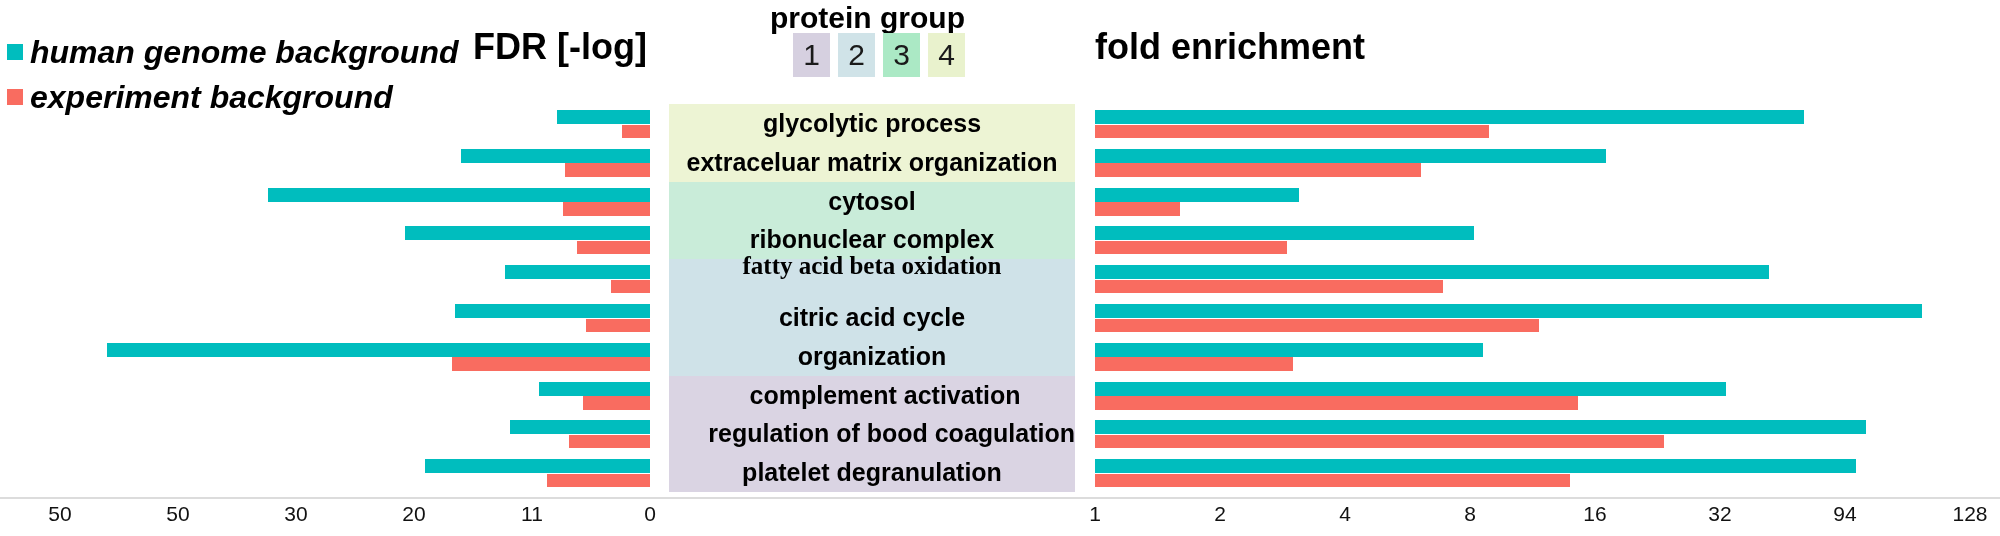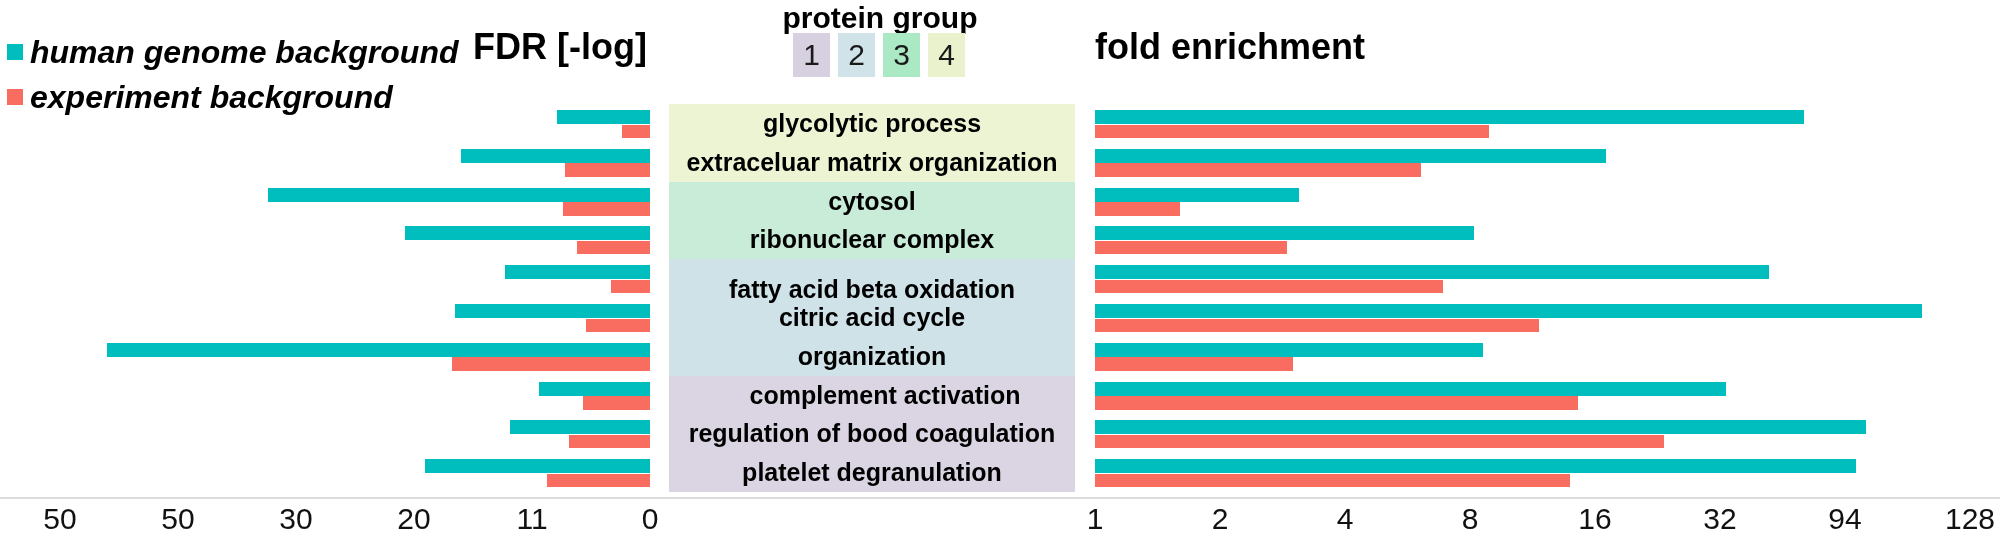--- a/index.html
+++ b/index.html
@@ -7,28 +7,28 @@
     position:relative;width:2000px;height:536px;background:#ffffff;
     font-family:"Liberation Sans",sans-serif;color:#000;overflow:hidden;
   }
   .legend{position:absolute;left:7px;top:38px;}
   .legend-item{display:flex;align-items:center;gap:7px;height:28px;margin-bottom:17px;}
   .swatch{width:16px;height:16px;flex:0 0 16px;}
   .legend-label{font-size:32px;font-weight:700;white-space:nowrap;line-height:26px;font-style:italic;}
   .title{position:absolute;font-size:36px;font-weight:700;white-space:nowrap;}
   .title-left{left:445px;top:26px;width:230px;text-align:center;}
   .title-right{left:1095px;top:26px;}
-  .pg-title{position:absolute;left:770px;top:1px;width:220px;text-align:center;font-size:30px;font-weight:700;}
+  .pg-title{position:absolute;left:770px;top:1px;width:220px;font-size:30px;font-weight:700;}
   .pg-boxes{position:absolute;left:793px;top:33px;display:flex;gap:8px;}
   .pg-box{width:37px;height:44px;display:flex;align-items:center;justify-content:center;font-size:30px;color:#1a1a1a;}
   .band-section{position:absolute;left:669px;width:406px;}
   .category-label{position:absolute;left:669px;width:406px;text-align:center;font-size:25px;font-weight:700;white-space:nowrap;line-height:38px;}
   .bar{position:absolute;height:14px;}
   .axis-line{position:absolute;left:0;top:497px;width:2000px;height:2px;background:#dcdcdc;}
-  .tick{position:absolute;top:502px;transform:translateX(-50%);font-size:30px;color:#111;}
+  .tick{position:absolute;top:502px;transform:translateX(-50%);font-size:21px;color:#111;}
 </style>
 </head>
 <body>
 
 <div class="canvas">
 
   <div class="legend">
     <div class="legend-item">
       <span class="swatch" id="sw-human" style="background: rgb(0, 189, 190);"></span>
       <span class="legend-label">human genome background</span>
@@ -55,25 +55,25 @@
       <div class="band-section" style="top: 104px; height: 77.6px; background: rgb(237, 244, 212);"></div>
       <div class="band-section" style="top: 181.6px; height: 77.6px; background: rgb(201, 236, 217);"></div>
       <div class="band-section" style="top: 259.2px; height: 116.4px; background: rgb(207, 226, 232);"></div>
       <div class="band-section" style="top: 375.6px; height: 116.4px; background: rgb(218, 212, 227);"></div>
     </div>
   <div id="labels">
       <div class="category-label" style="top: 104px; height: 38.8px; line-height: 38.8px;">glycolytic process</div>
       <div class="category-label" style="top: 142.8px; height: 38.8px; line-height: 38.8px;">extraceluar matrix organization</div>
       <div class="category-label" style="top: 181.6px; height: 38.8px; line-height: 38.8px;">cytosol</div>
       <div class="category-label" style="top: 220.4px; height: 38.8px; line-height: 38.8px;">ribonuclear complex</div>
-      <div class="category-label" style="top: 270px; height: 38.8px; line-height: 38.8px;">fatty acid beta oxidation</div>
+      <div class="category-label" style="top: 247px; height: 38.8px; line-height: 38.8px; font-family: Liberation Serif, serif;">fatty acid beta oxidation</div>
       <div class="category-label" style="top: 298px; height: 38.8px; line-height: 38.8px;">citric acid cycle</div>
       <div class="category-label" style="top: 336.8px; height: 38.8px; line-height: 38.8px;">organization</div>
       <div class="category-label" style="top: 375.6px; height: 38.8px; line-height: 38.8px; padding-left: 13px;">complement activation</div>
-      <div class="category-label" style="top: 414.4px; height: 38.8px; line-height: 38.8px;">regulation of bood coagulation</div>
+      <div class="category-label" style="top: 414.4px; height: 38.8px; line-height: 38.8px; text-align: right;">regulation of bood coagulation</div>
       <div class="category-label" style="top: 453.2px; height: 38.8px; line-height: 38.8px;">platelet degranulation</div>
     </div>
   <div id="bars-left">
       <div class="bar" style="left: 556.78px; width: 93.22px; top: 110px; height: 14px; background: rgb(0, 189, 190);"></div>
       <div class="bar" style="left: 461.2px; width: 188.8px; top: 148.8px; height: 14px; background: rgb(0, 189, 190);"></div>
       <div class="bar" style="left: 267.68px; width: 382.32px; top: 187.6px; height: 14px; background: rgb(0, 189, 190);"></div>
       <div class="bar" style="left: 404.56px; width: 245.44px; top: 226.4px; height: 14px; background: rgb(0, 189, 190);"></div>
       <div class="bar" style="left: 504.86px; width: 145.14px; top: 265.2px; height: 14px; background: rgb(0, 189, 190);"></div>
       <div class="bar" style="left: 455.3px; width: 194.7px; top: 304px; height: 14px; background: rgb(0, 189, 190);"></div>
       <div class="bar" style="left: 107.2px; width: 542.8px; top: 342.8px; height: 14px; background: rgb(0, 189, 190);"></div>

